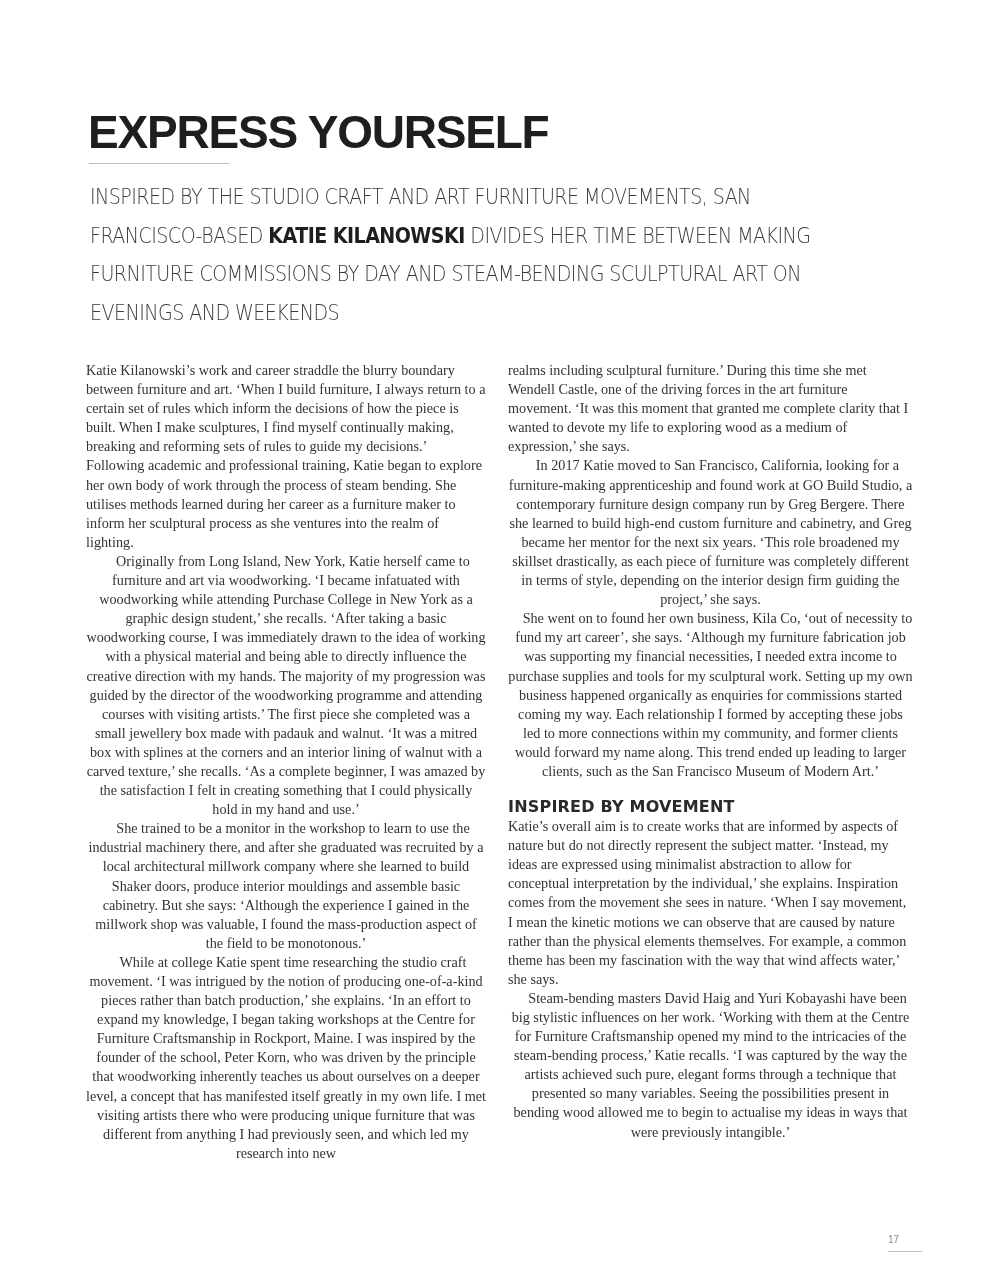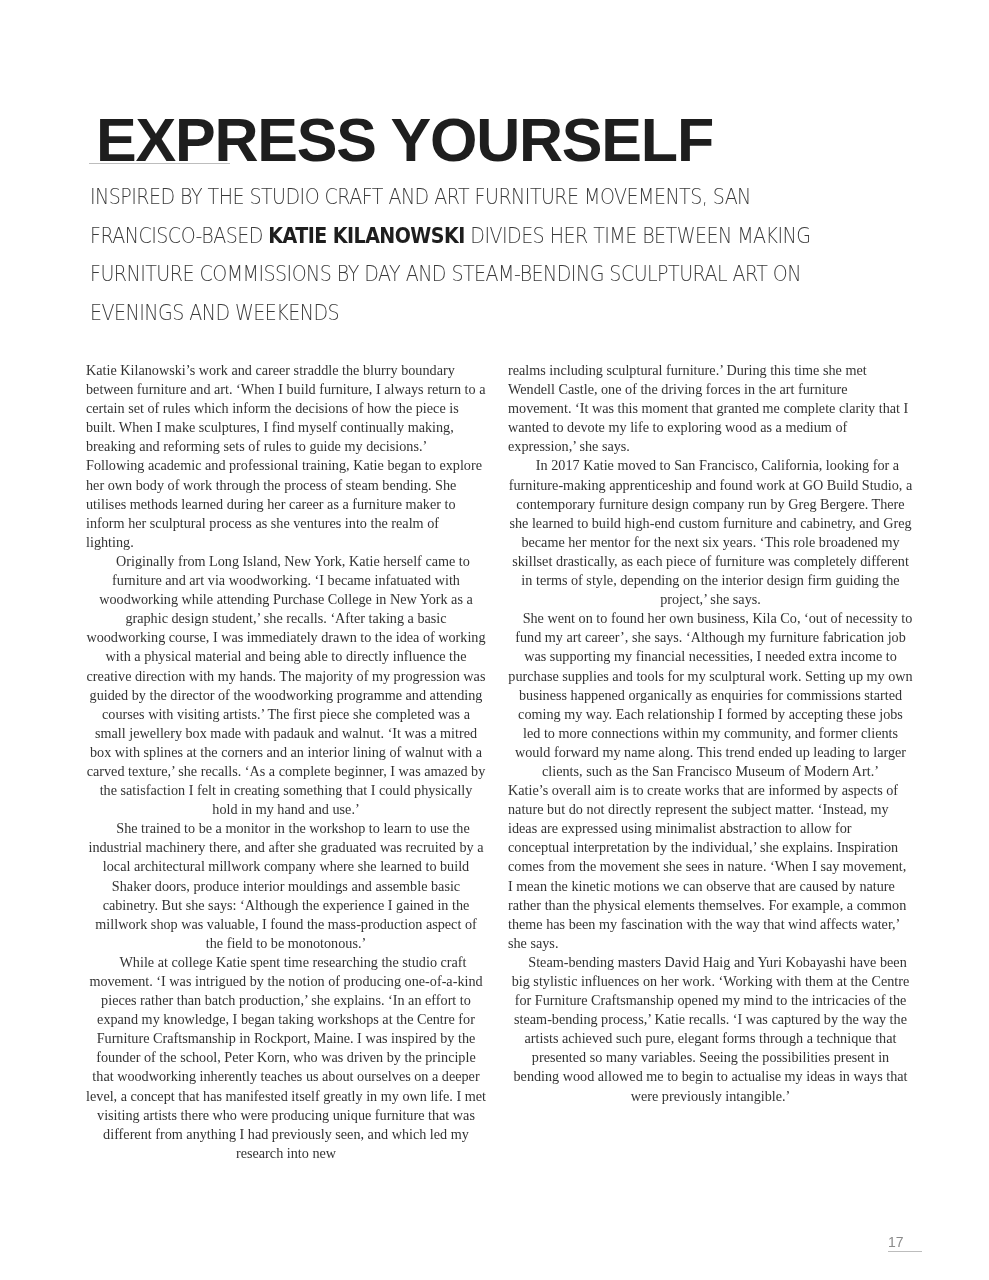--- a/index.html
+++ b/index.html
@@ -1,20 +1,20 @@
 <!DOCTYPE html>
 <html><head>
   <meta charset="utf-8">
   <style>
     html, body { margin: 0; padding: 0; background: #ffffff; }
     body { width: 989px; height: 1280px; position: relative; overflow: hidden; }
     .title {
       position: absolute; left: 88px; top: 106px;
       font-family: "Liberation Sans", sans-serif; font-weight: 700;
-      font-size: 61px; letter-spacing: -1.2px; color: #1e1e1e; margin: 8px; line-height: 52px;
+      font-size: 46px; letter-spacing: -1.2px; color: #1e1e1e; margin: 0; line-height: 52px;
     }
     .title-rule {
       position: absolute; left: 89px; top: 163px; width: 141px; height: 1px; background: #bdbdbd;
     }
     .standfirst {
       position: absolute; left: 90px; top: 178px; width: 800px;
       font-family: "DejaVu Sans", sans-serif; font-weight: 300;
       font-size: 20.5px; line-height: 38.5px; color: #3a3a3a; letter-spacing: -0.6px;
       transform: scaleX(0.93); transform-origin: left top;
       margin: 0;
@@ -28,21 +28,21 @@
     .col.left { left: 86px; }
     .col.right { left: 508px; width: 405px; }
     .col p { margin: 0; }
     .col p.indent { text-indent: 14px; text-align: center; }
     .subhead {
       font-family: "DejaVu Sans", sans-serif; font-size: 16px; color: #2a2a2a;
       margin: 16px 0 0 0; line-height: 20px; letter-spacing: 0.2px;
     }
     .page-num {
       position: absolute; left: 888px; top: 1234px;
-      font-family: "Liberation Sans", sans-serif; font-size: 14px; color: #8a8a8a;
+      font-family: "Liberation Sans", sans-serif; font-size: 10px; color: #8a8a8a;
     }
     .page-rule {
       position: absolute; left: 888px; top: 1251px; width: 34px; height: 1px; background: #bdbdbd;
     }
   </style>
 </head>
 <body>
 
 <h1 class="title">EXPRESS YOURSELF</h1>
 <div class="title-rule"></div>
@@ -53,18 +53,19 @@
   <p>Katie Kilanowski’s work and career straddle the blurry boundary between furniture and art. ‘When I build furniture, I always return to a certain set of rules which inform the decisions of how the piece is built. When I make sculptures, I find myself continually making, breaking and reforming sets of rules to guide my decisions.’ Following academic and professional training, Katie began to explore her own body of work through the process of steam bending. She utilises methods learned during her career as a furniture maker to inform her sculptural process as she ventures into the realm of lighting.</p>
   <p class="indent">Originally from Long Island, New York, Katie herself came to furniture and art via woodworking. ‘I became infatuated with woodworking while attending Purchase College in New York as a graphic design student,’ she recalls. ‘After taking a basic woodworking course, I was immediately drawn to the idea of working with a physical material and being able to directly influence the creative direction with my hands. The majority of my progression was guided by the director of the woodworking programme and attending courses with visiting artists.’ The first piece she completed was a small jewellery box made with padauk and walnut. ‘It was a mitred box with splines at the corners and an interior lining of walnut with a carved texture,’ she recalls. ‘As a complete beginner, I was amazed by the satisfaction I felt in creating something that I could physically hold in my hand and use.’</p>
   <p class="indent">She trained to be a monitor in the workshop to learn to use the industrial machinery there, and after she graduated was recruited by a local architectural millwork company where she learned to build Shaker doors, produce interior mouldings and assemble basic cabinetry. But she says: ‘Although the experience I gained in the millwork shop was valuable, I found the mass-production aspect of the field to be monotonous.’</p>
   <p class="indent">While at college Katie spent time researching the studio craft movement. ‘I was intrigued by the notion of producing one-of-a-kind pieces rather than batch production,’ she explains. ‘In an effort to expand my knowledge, I began taking workshops at the Centre for Furniture Craftsmanship in Rockport, Maine. I was inspired by the founder of the school, Peter Korn, who was driven by the principle that woodworking inherently teaches us about ourselves on a deeper level, a concept that has manifested itself greatly in my own life. I met visiting artists there who were producing unique furniture that was different from anything I had previously seen, and which led my research into new</p>
 </div>
 
 <div class="col right">
   <p>realms including sculptural furniture.’ During this time she met Wendell Castle, one of the driving forces in the art furniture movement. ‘It was this moment that granted me complete clarity that I wanted to devote my life to exploring wood as a medium of expression,’ she says.</p>
   <p class="indent">In 2017 Katie moved to San Francisco, California, looking for a furniture-making apprenticeship and found work at GO Build Studio, a contemporary furniture design company run by Greg Bergere. There she learned to build high-end custom furniture and cabinetry, and Greg became her mentor for the next six years. ‘This role broadened my skillset drastically, as each piece of furniture was completely different in terms of style, depending on the interior design firm guiding the project,’ she says.</p>
   <p class="indent">She went on to found her own business, Kila Co, ‘out of necessity to fund my art career’, she says. ‘Although my furniture fabrication job was supporting my financial necessities, I needed extra income to purchase supplies and tools for my sculptural work. Setting up my own business happened organically as enquiries for commissions started coming my way. Each relationship I formed by accepting these jobs led to more connections within my community, and former clients would forward my name along. This trend ended up leading to larger clients, such as the San Francisco Museum of Modern Art.’</p>
+  <h2 class="subhead">INSPIRED BY MOVEMENT</h2>
   <p>Katie’s overall aim is to create works that are informed by aspects of nature but do not directly represent the subject matter. ‘Instead, my ideas are expressed using minimalist abstraction to allow for conceptual interpretation by the individual,’ she explains. Inspiration comes from the movement she sees in nature. ‘When I say movement, I mean the kinetic motions we can observe that are caused by nature rather than the physical elements themselves. For example, a common theme has been my fascination with the way that wind affects water,’ she says.</p>
   <p class="indent">Steam-bending masters David Haig and Yuri Kobayashi have been big stylistic influences on her work. ‘Working with them at the Centre for Furniture Craftsmanship opened my mind to the intricacies of the steam-bending process,’ Katie recalls. ‘I was captured by the way the artists achieved such pure, elegant forms through a technique that presented so many variables. Seeing the possibilities present in bending wood allowed me to begin to actualise my ideas in ways that were previously intangible.’</p>
 </div>
 
 <div class="page-num">17</div>
 <div class="page-rule"></div>
 
 </body></html>

